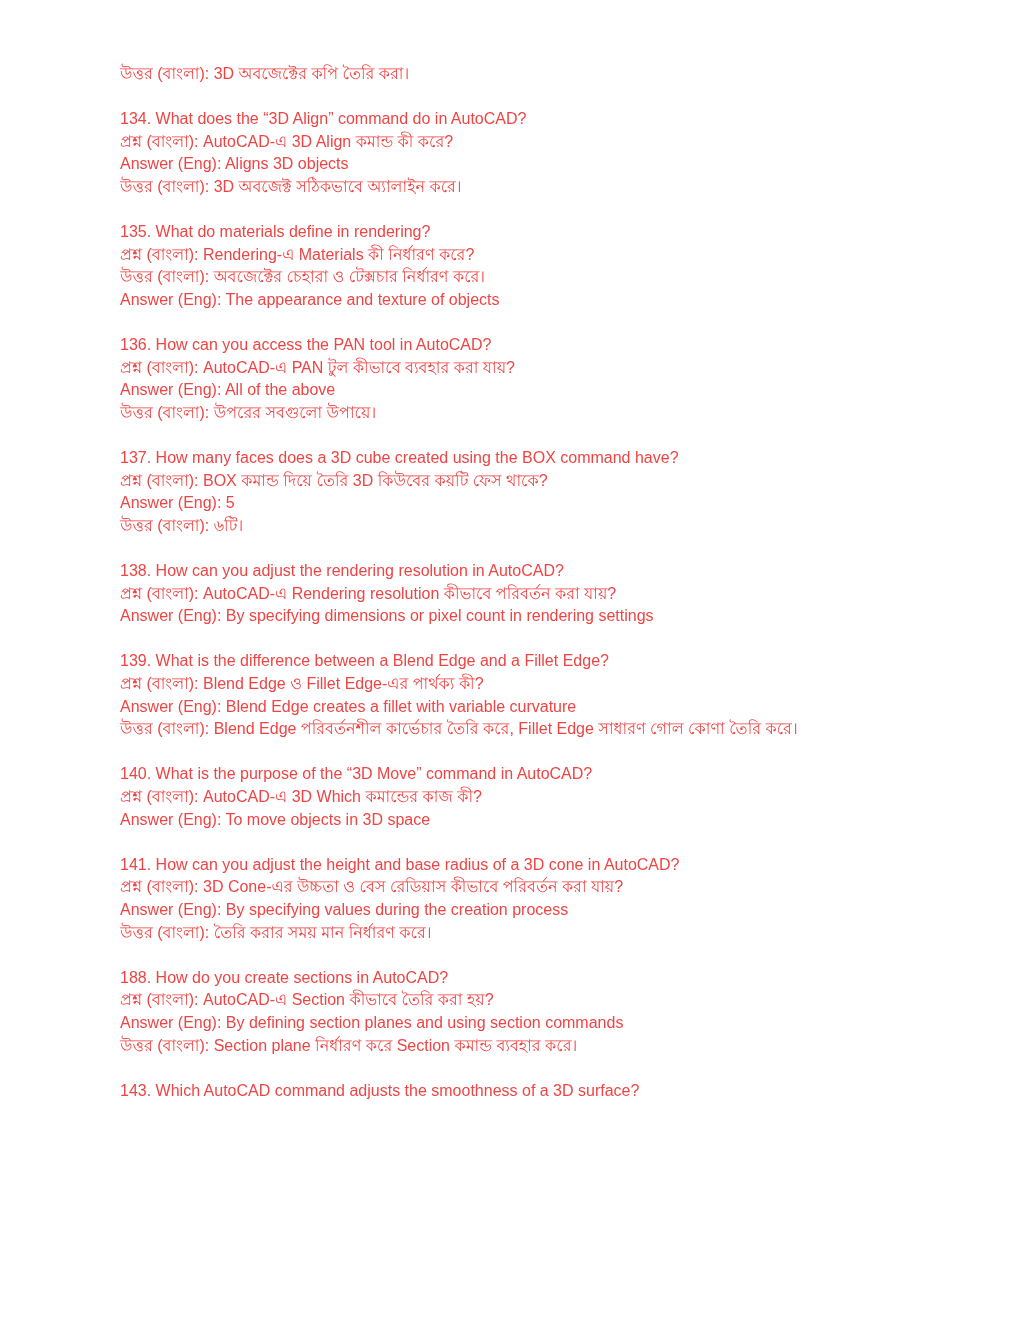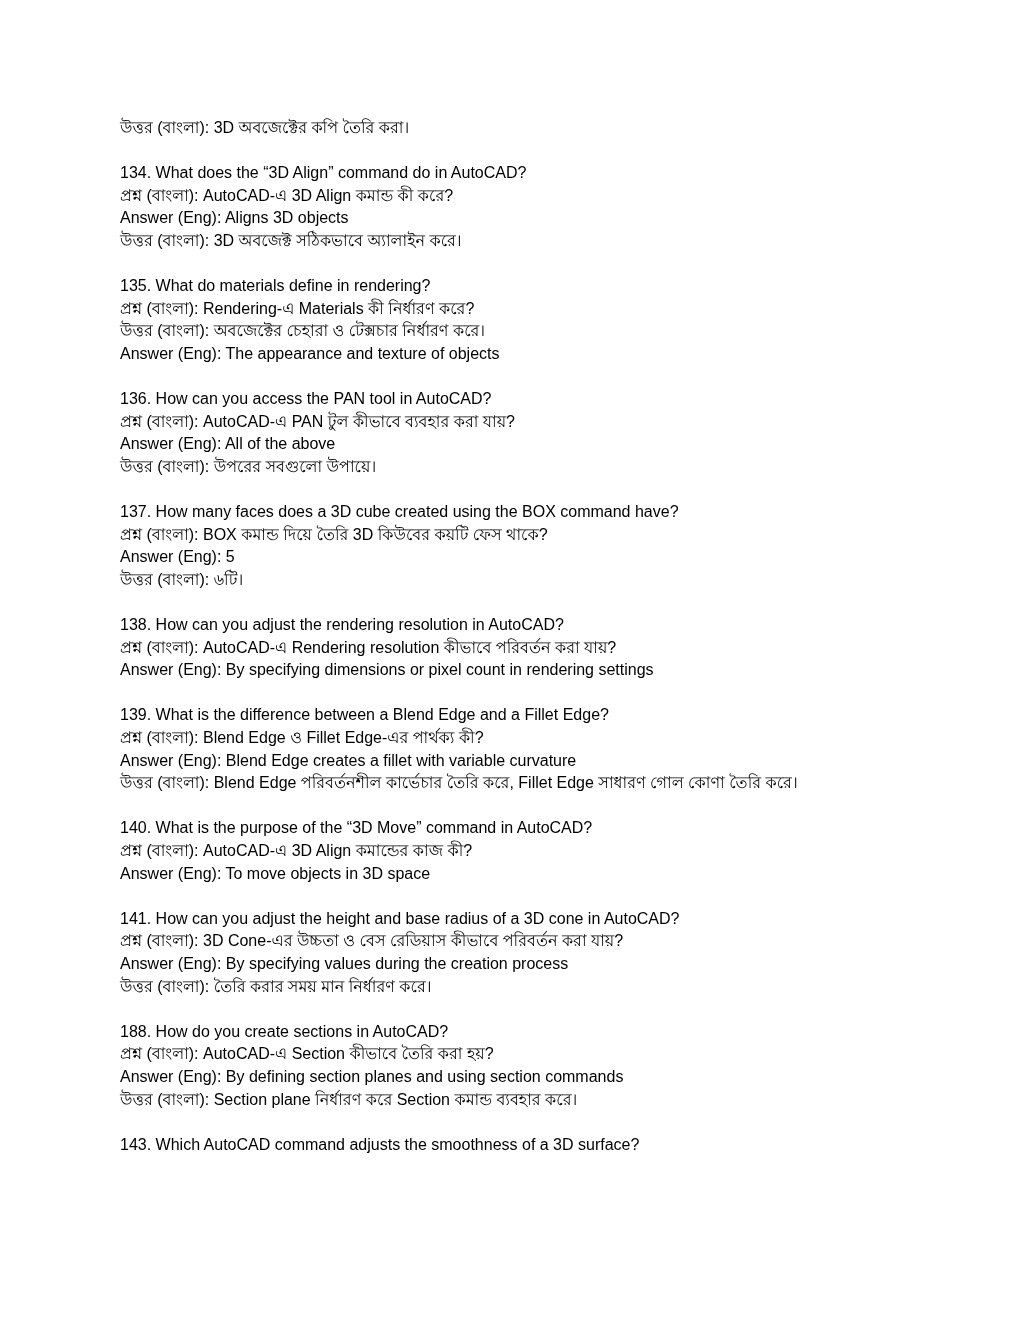--- a/index.html
+++ b/index.html
@@ -5,25 +5,25 @@
   html, body {
     margin: 0;
     padding: 0;
     background: #ffffff;
   }
   .doc-page {
     width: 1024px;
     height: 1325px;
     box-sizing: border-box;
     background: #ffffff;
-    padding: 117px 40px 40px 120px;
+    padding: 63px 40px 40px 120px;
     font-family: "Liberation Sans", "DejaVu Sans", sans-serif;
     font-size: 16px;
     line-height: 22.6px;
-    color: #000000;
+    color: #ef4444;
     overflow: hidden;
   }
   .qa-block {
     margin: 0 0 22.6px 0;
   }
   .line {
     margin: 0;
     padding: 0;
   }
 </style>
@@ -72,21 +72,21 @@
 
   <div class="qa-block">
     <p class="line">139. What is the difference between a Blend Edge and a Fillet Edge?</p>
     <p class="line">প্রশ্ন (বাংলা): Blend Edge ও Fillet Edge-এর পার্থক্য কী?</p>
     <p class="line">Answer (Eng): Blend Edge creates a fillet with variable curvature</p>
     <p class="line">উত্তর (বাংলা): Blend Edge পরিবর্তনশীল কার্ভেচার তৈরি করে, Fillet Edge সাধারণ গোল কোণা তৈরি করে।</p>
   </div>
 
   <div class="qa-block">
     <p class="line">140. What is the purpose of the “3D Move” command in AutoCAD?</p>
-    <p class="line">প্রশ্ন (বাংলা): AutoCAD-এ 3D Align কমান্ডের কাজ কী?</p>
+    <p class="line">প্রশ্ন (বাংলা): AutoCAD-এ 3D Which কমান্ডের কাজ কী?</p>
     <p class="line">Answer (Eng): To move objects in 3D space</p>
   </div>
 
   <div class="qa-block">
     <p class="line">141. How can you adjust the height and base radius of a 3D cone in AutoCAD?</p>
     <p class="line">প্রশ্ন (বাংলা): 3D Cone-এর উচ্চতা ও বেস রেডিয়াস কীভাবে পরিবর্তন করা যায়?</p>
     <p class="line">Answer (Eng): By specifying values during the creation process</p>
     <p class="line">উত্তর (বাংলা): তৈরি করার সময় মান নির্ধারণ করে।</p>
   </div>
 

